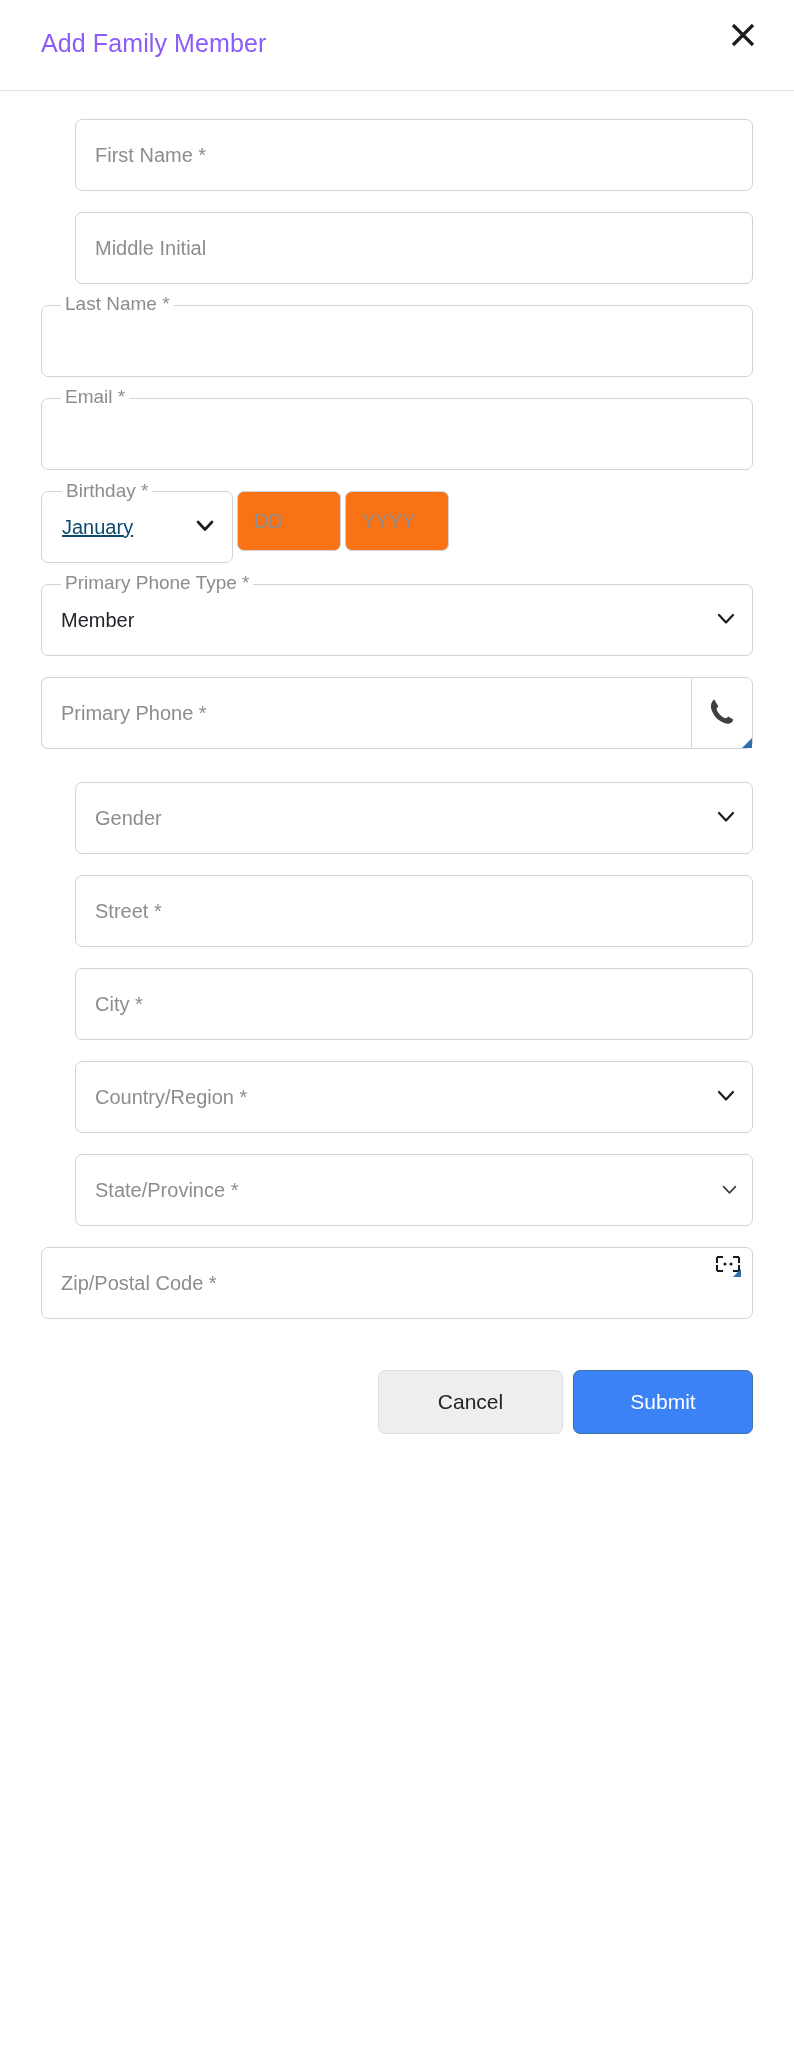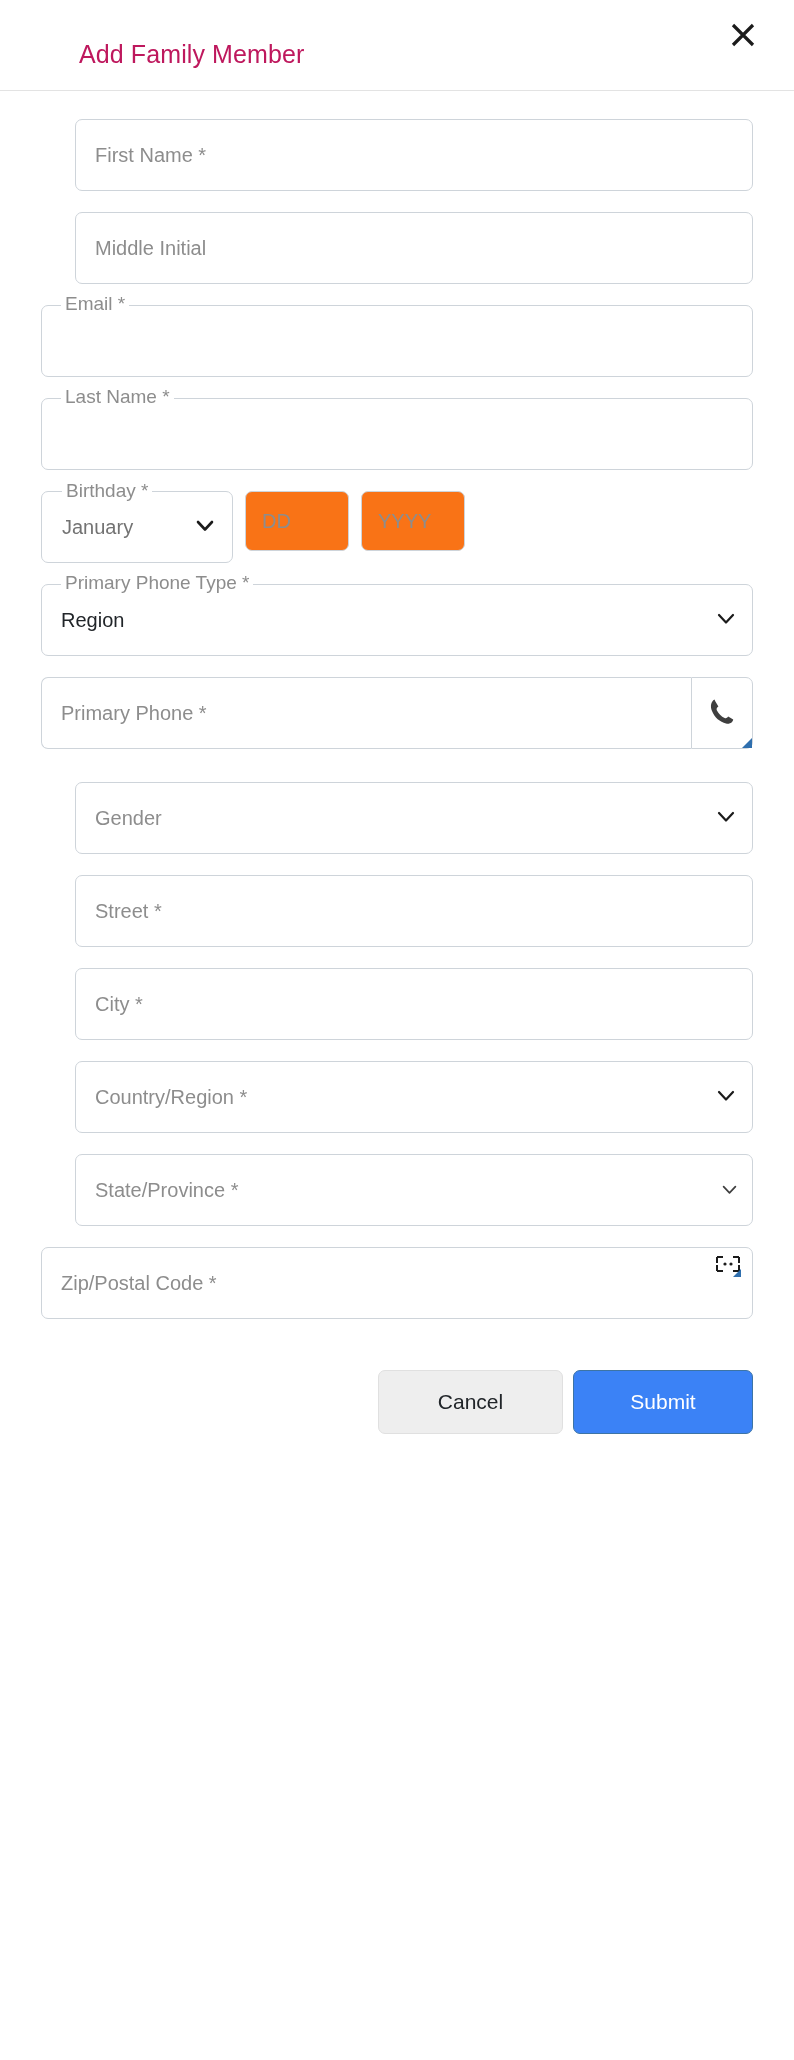--- a/index.html
+++ b/index.html
@@ -18,25 +18,24 @@
 
   
   .modal-header {
     position: relative;
     height: 91px;
     border-bottom: 1px solid #e3e3e3;
   }
   .modal-title {
     position: absolute;
     left: 41px;
-    top: 40px;
+    top: 29px;
     font-size: 25px;
-    color: #be185d;
+    color: #8b5cf6;
     letter-spacing: 0.1px;
-    margin-left: 38px;
   }
   .close-btn {
     position: absolute;
     right: 32px;
     top: 16px;
     width: 38px;
     height: 38px;
     display: flex;
     align-items: center;
     justify-content: center;
@@ -134,21 +133,21 @@
     top: 50%;
     transform: translateY(-50%);
     pointer-events: none;
     z-index: 3;
   }
   .chevron.small { right: 16px; }
 
   
   .birthday-row {
     display: flex;
-    gap: 12px;
+    gap: 4px;
     margin-bottom: 21px;
     position: relative;
   }
   .bd-month {
     position: relative;
     width: 192px;
     height: 72px;
     border: 1px solid #ced4da;
     border-radius: 7px;
   }
@@ -157,21 +156,22 @@
     left: 20px;
   }
   .bd-month .bd-value {
     position: absolute;
     left: 20px;
     top: 0;
     height: 100%;
     display: flex;
     align-items: center;
     font-size: 20px;
-    color: #737373;
+    color: #0c4a6e;
+    text-decoration: underline;
   }
   .bd-num {
     width: 104px;
     height: 60px;
     border: 1px solid #ced4da;
     border-radius: 7px;
     background: #f97316;
     font-family: "Liberation Sans", sans-serif;
     font-size: 20px;
     color: #212529;
@@ -274,48 +274,48 @@
   <div class="field">
     <input class="control" type="text" placeholder="First Name *" style="">
   </div>
 
   <div class="field">
     <input class="control" type="text" placeholder="Middle Initial" style="">
   </div>
 
   <div class="field-notched">
     <div class="notched-box"></div>
-    <span class="notched-label">Email *</span>
+    <span class="notched-label">Last Name *</span>
     <input class="notched-input" type="text" style="">
   </div>
 
   <div class="field-notched">
     <div class="notched-box"></div>
-    <span class="notched-label">Last Name *</span>
+    <span class="notched-label">Email *</span>
     <input class="notched-input" type="text" style="">
   </div>
 
   <div class="birthday-row">
     <div class="bd-month">
       <span class="notched-label">Birthday *</span>
       <span class="bd-value">January</span>
       <span class="chevron">
         <svg width="18" height="12" viewBox="0 0 18 12" aria-hidden="true">
           <path d="M2 2 L9 9.5 L16 2" stroke="#1b1b1b" stroke-width="2.6" fill="none" stroke-linecap="round" stroke-linejoin="round"></path>
         </svg>
       </span>
     </div>
     <input class="bd-num" type="text" placeholder="DD" style="">
     <input class="bd-num" type="text" placeholder="YYYY" style="">
   </div>
 
   <div class="field-notched">
     <div class="notched-box"></div>
     <span class="notched-label">Primary Phone Type *</span>
-    <div class="notched-value">Region</div>
+    <div class="notched-value">Member</div>
     <span class="chevron">
       <svg width="18" height="12" viewBox="0 0 18 12" aria-hidden="true">
         <path d="M2 2 L9 9.5 L16 2" stroke="#1b1b1b" stroke-width="2.2" fill="none" stroke-linecap="round" stroke-linejoin="round"></path>
       </svg>
     </span>
   </div>
 
   <div class="phone-field">
     <input class="phone-input" type="text" placeholder="Primary Phone *" style="">
     <div class="phone-addon">

